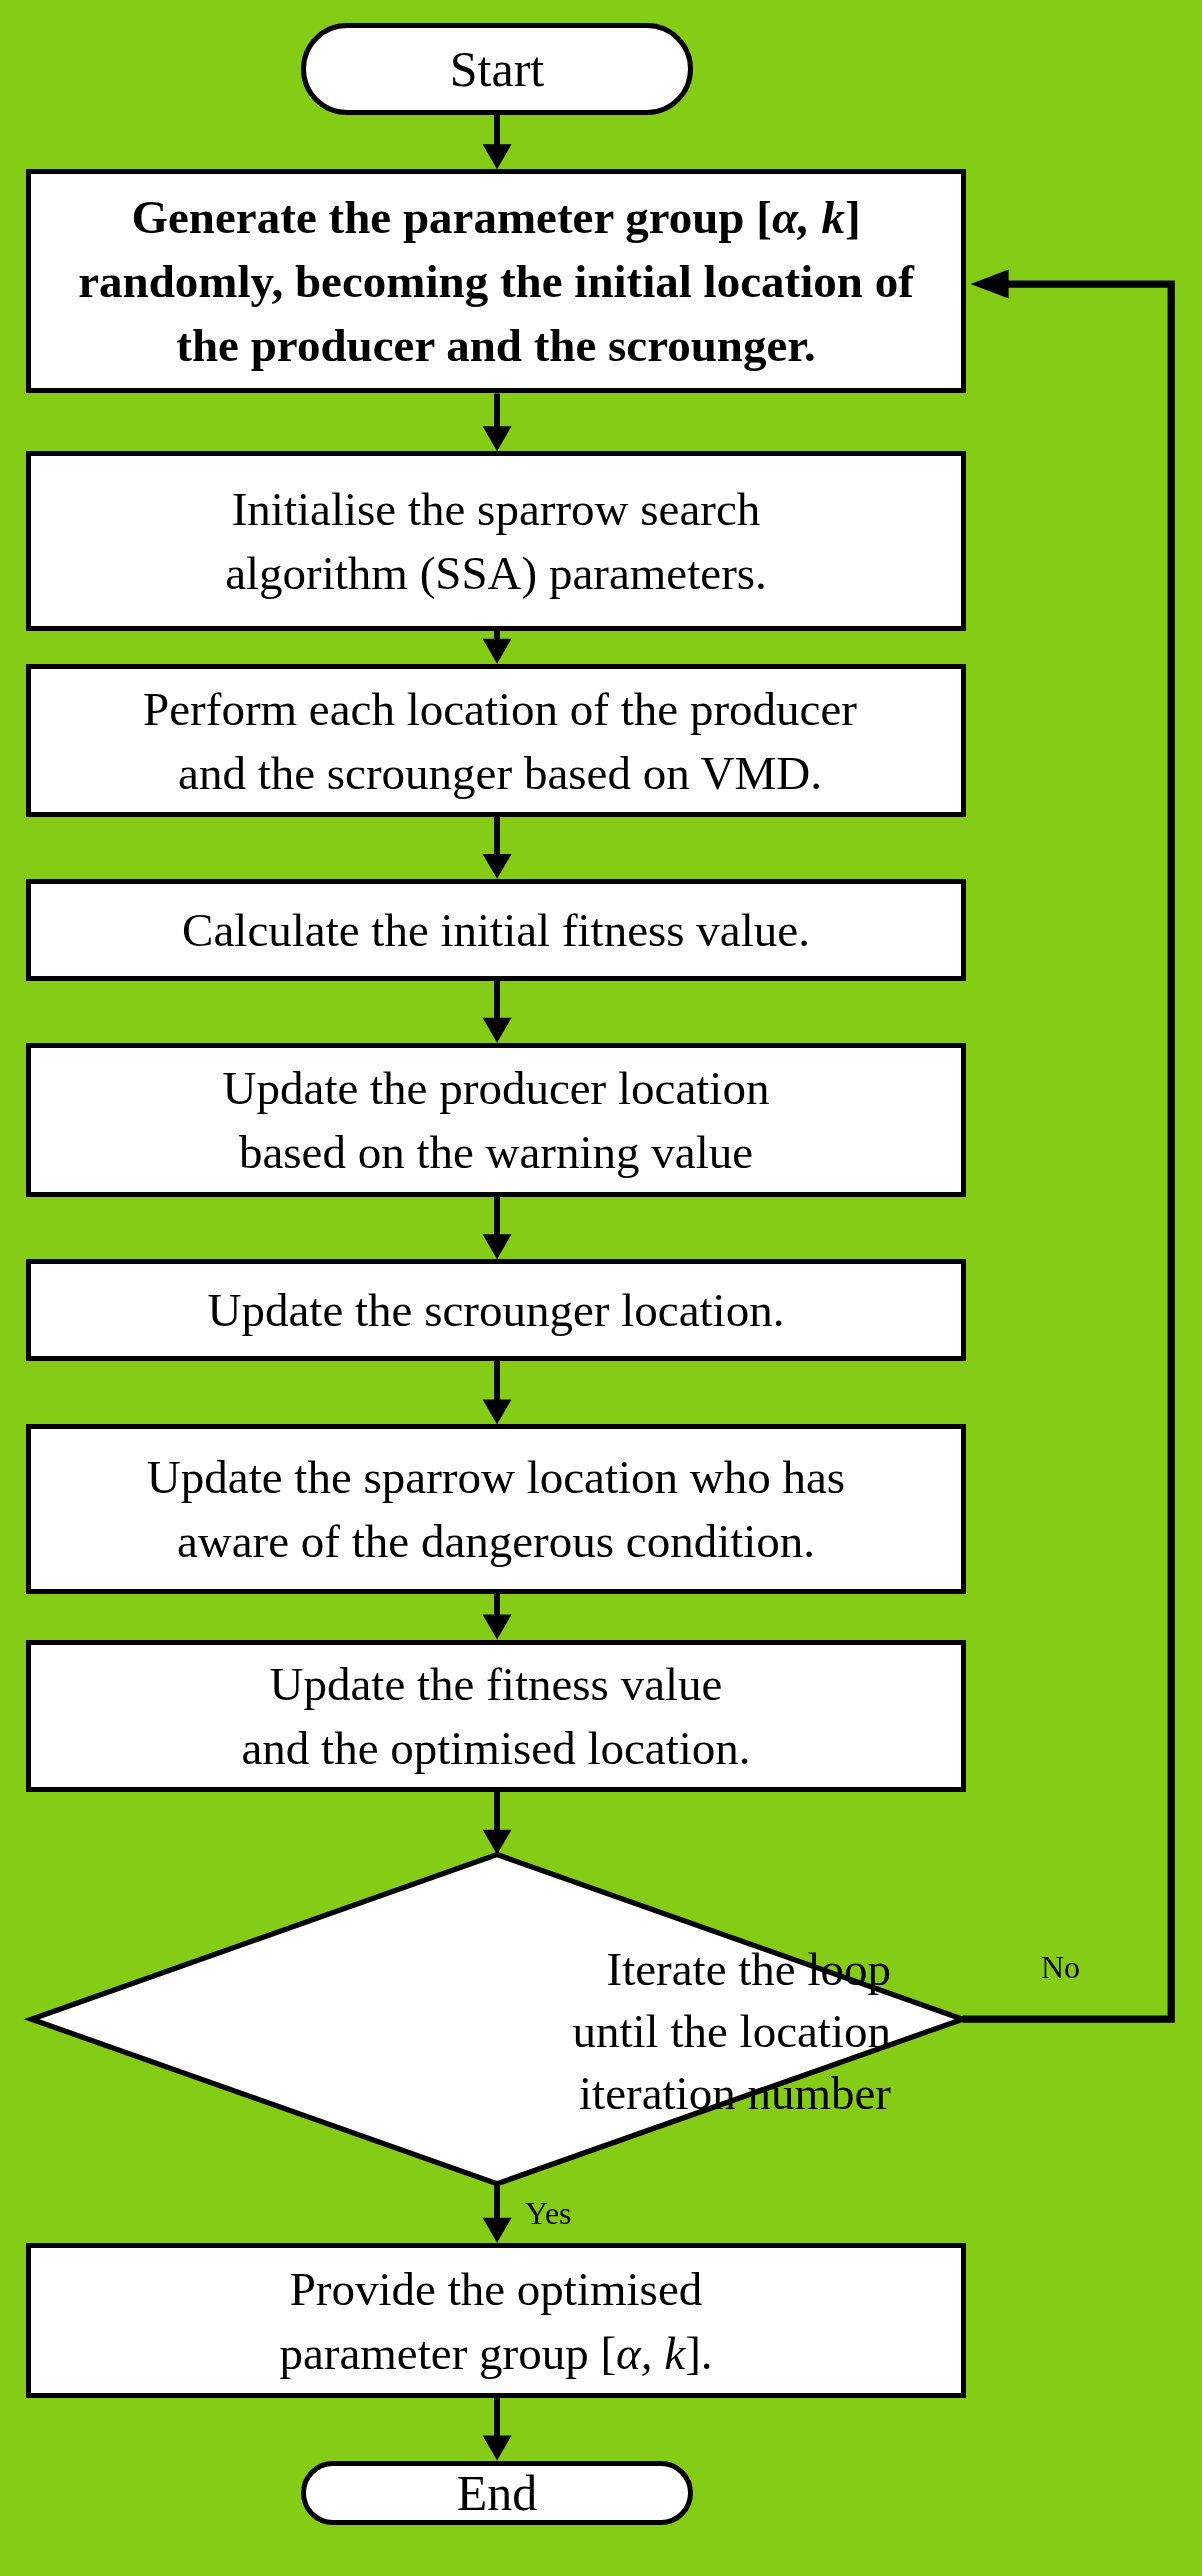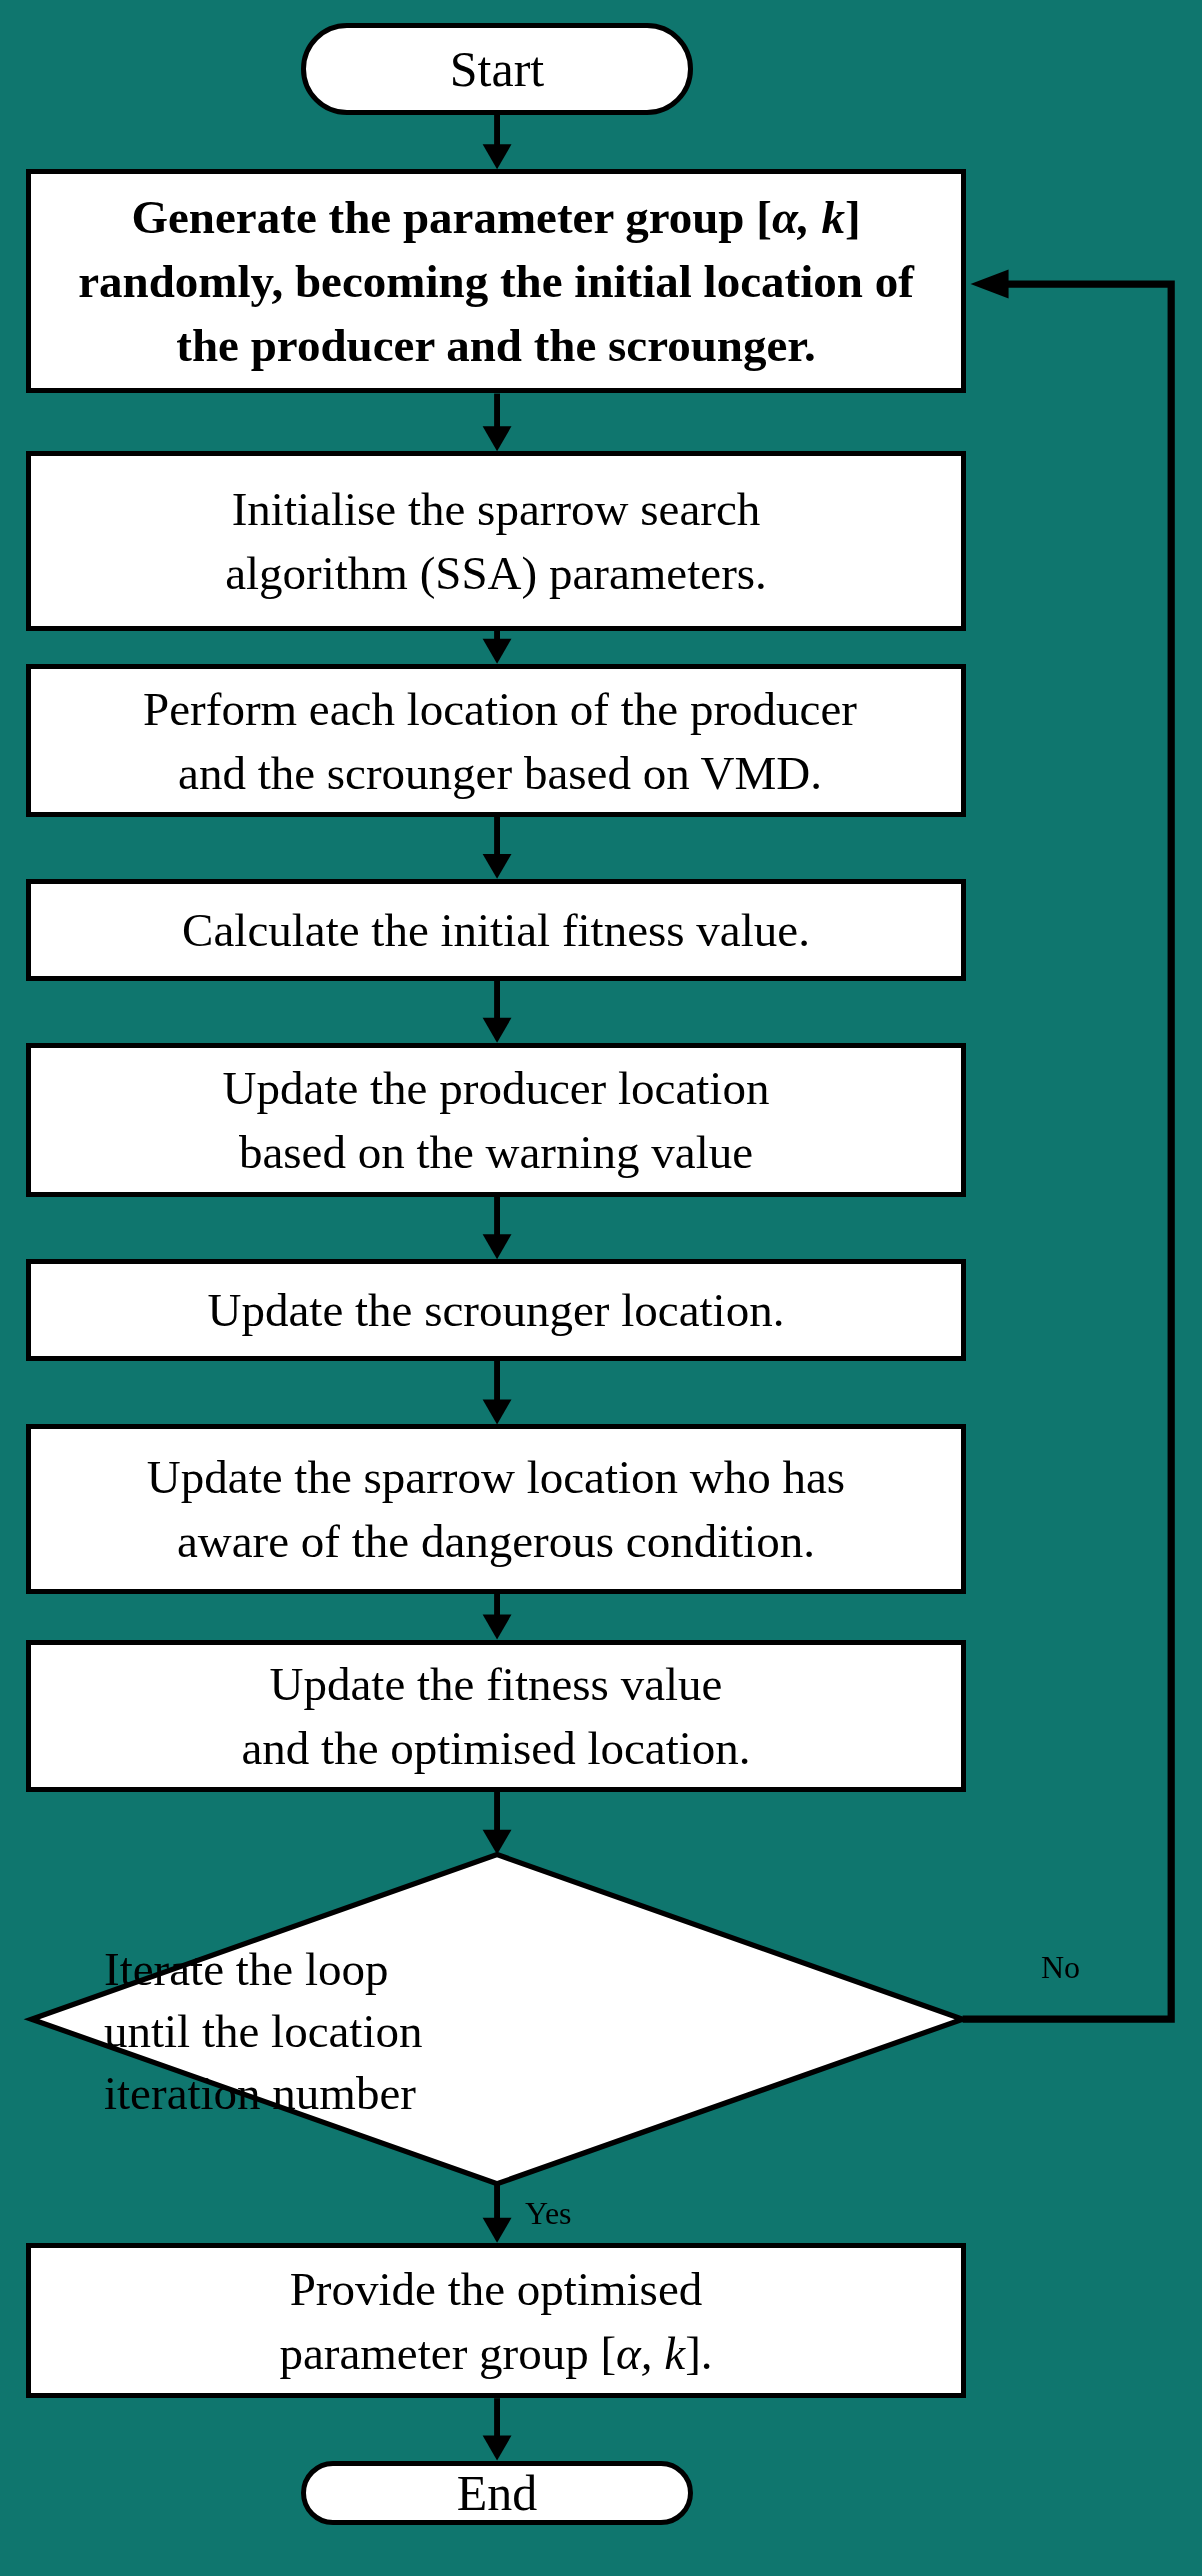--- a/index.html
+++ b/index.html
@@ -4,21 +4,21 @@
 <style>
   html, body {
     margin: 0;
     padding: 0;
     background: #ffffff;
   }
   .canvas {
     position: relative;
     width: 1202px;
     height: 2576px;
-    background: #0f766e;
+    background: #84cc16;
     color: #000000;
     font-family: "Liberation Serif", "DejaVu Serif", serif;
     overflow: hidden;
   }
   .connectors {
     position: absolute;
     left: 0;
     top: 0;
     width: 1202px;
     height: 2576px;
@@ -44,21 +44,21 @@
   .terminator {
     left: 301px;
     width: 392px;
     border-radius: 49px;
     font-size: 50px;
   }
   .diamond-label {
     position: absolute;
     left: 104px;
     width: 787px;
-    text-align: left;
+    text-align: right;
     font-size: 47px;
     line-height: 62px;
     z-index: 2;
   }
   .edge-label {
     position: absolute;
     font-size: 32px;
     line-height: 51px;
     z-index: 2;
     white-space: nowrap;

